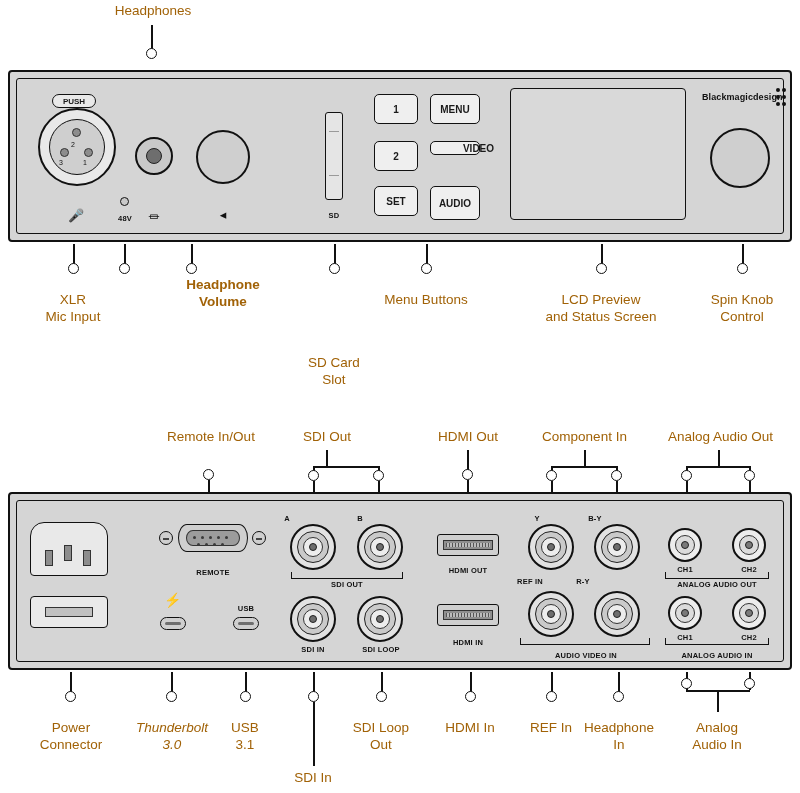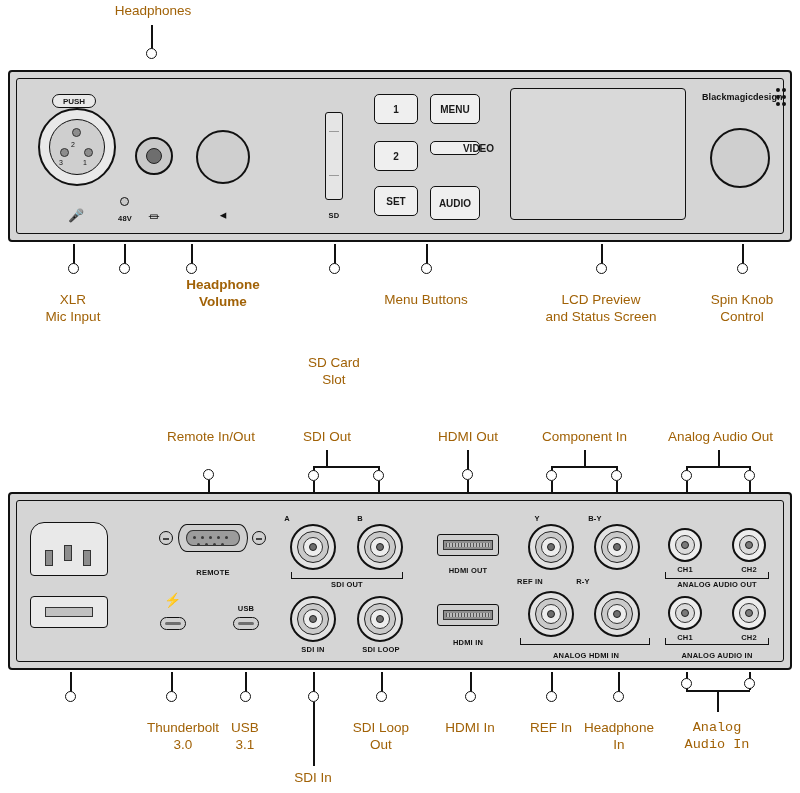--- a/index.html
+++ b/index.html
@@ -450,21 +450,21 @@
   <div class="bnc" style="left:594px;top:591px;">
       <div class="r2"></div>
       <div class="r3"></div>
       <div class="r4"></div>
     </div>
   <div class="bracket" style="left:520px;top:644px;width:130px;height:8px;">
     <div class="bh" style="left:0;top:0;width:130px;"></div>
     <div class="bv" style="left:0;top:-6px;height:7px;"></div>
     <div class="bv" style="left:129px;top:-6px;height:7px;"></div>
   </div>
-  <div class="tiny" style="left:540px;top:651px;width:92px;">ANALOG HDMI IN</div>
+  <div class="tiny" style="left:540px;top:651px;width:92px;">AUDIO VIDEO IN</div>
 
   <div class="rca" style="left:668px;top:528px;">
       <div class="r2"></div>
       <div class="r3"></div>
     </div>
   <div class="rca" style="left:732px;top:528px;">
       <div class="r2"></div>
       <div class="r3"></div>
     </div>
   <div class="tiny" style="left:666px;top:565px;width:38px;">CH1</div>
@@ -488,24 +488,26 @@
   <div class="tiny" style="left:730px;top:633px;width:38px;">CH2</div>
   <div class="bracket" style="left:665px;top:644px;width:104px;height:8px;">
     <div class="bh" style="left:0;top:0;width:104px;"></div>
     <div class="bv" style="left:0;top:-6px;height:7px;"></div>
     <div class="bv" style="left:103px;top:-6px;height:7px;"></div>
   </div>
   <div class="tiny" style="left:663px;top:651px;width:108px;">ANALOG AUDIO IN</div>
 
   <div class="line-v" style="left:70px;top:672px;height:22px;"></div>
   <div class="dot" style="left:65px;top:691px;"></div>
+  <div class="lbl" style="left:16px;top:719px;width:110px;">Power
+Connector</div>
 
   <div class="line-v" style="left:171px;top:672px;height:22px;"></div>
   <div class="dot" style="left:166px;top:691px;"></div>
-  <div class="lbl" style="left:130px;top:719px;width:106px;">Thunderbolt
+  <div class="lbl" style="left:119px;top:719px;width:106px;font-style:italic;">Thunderbolt
 3.0</div>
 
   <div class="line-v" style="left:245px;top:672px;height:22px;"></div>
   <div class="dot" style="left:240px;top:691px;"></div>
   <div class="lbl" style="left:205px;top:719px;width:80px;">USB
 3.1</div>
 
   <div class="line-v" style="left:313px;top:672px;height:22px;"></div>
   <div class="dot" style="left:308px;top:691px;"></div>
   <div class="line-v" style="left:313px;top:702px;height:64px;"></div>
@@ -528,16 +530,16 @@
   <div class="dot" style="left:613px;top:691px;"></div>
   <div class="lbl" style="left:572px;top:719px;width:94px;">Headphone
 In</div>
 
   <div class="line-v" style="left:686px;top:672px;height:18px;"></div>
   <div class="line-v" style="left:749px;top:672px;height:18px;"></div>
   <div class="dot" style="left:681px;top:678px;"></div>
   <div class="dot" style="left:744px;top:678px;"></div>
   <div class="line-h" style="left:686px;top:690px;width:64px;"></div>
   <div class="line-v" style="left:717px;top:690px;height:22px;"></div>
-  <div class="lbl" style="left:662px;top:719px;width:110px;font-family:Liberation Mono, monospace;">Analog
+  <div class="lbl" style="left:662px;top:719px;width:110px;">Analog
 Audio In</div>
 
 </div>
 
 </body></html>

